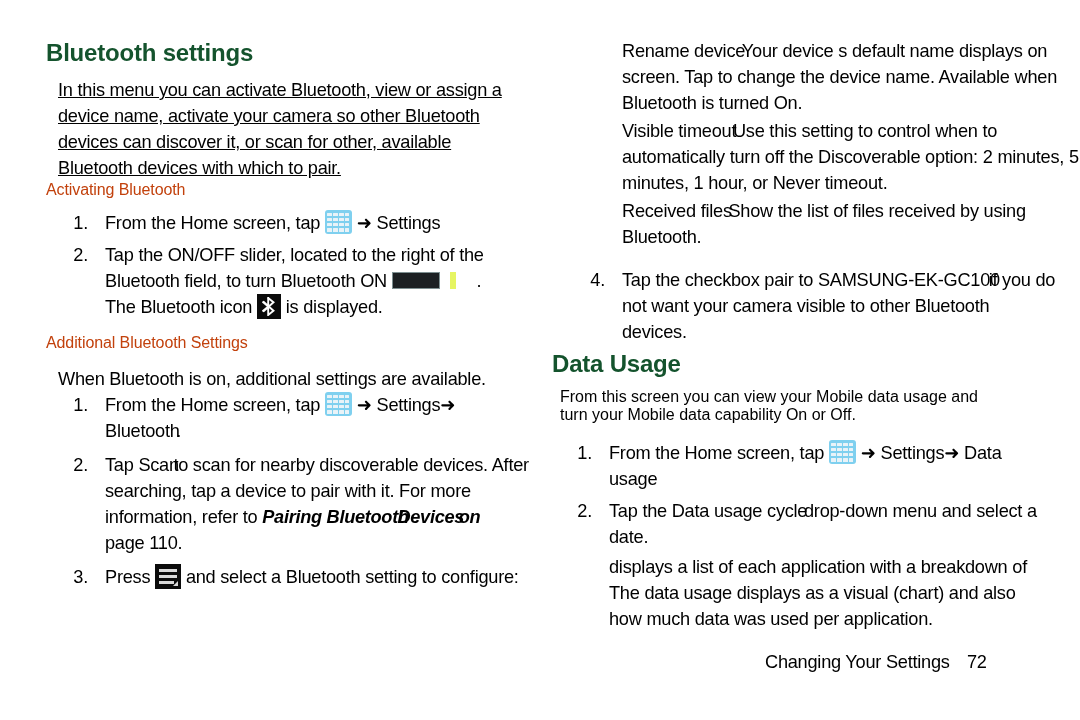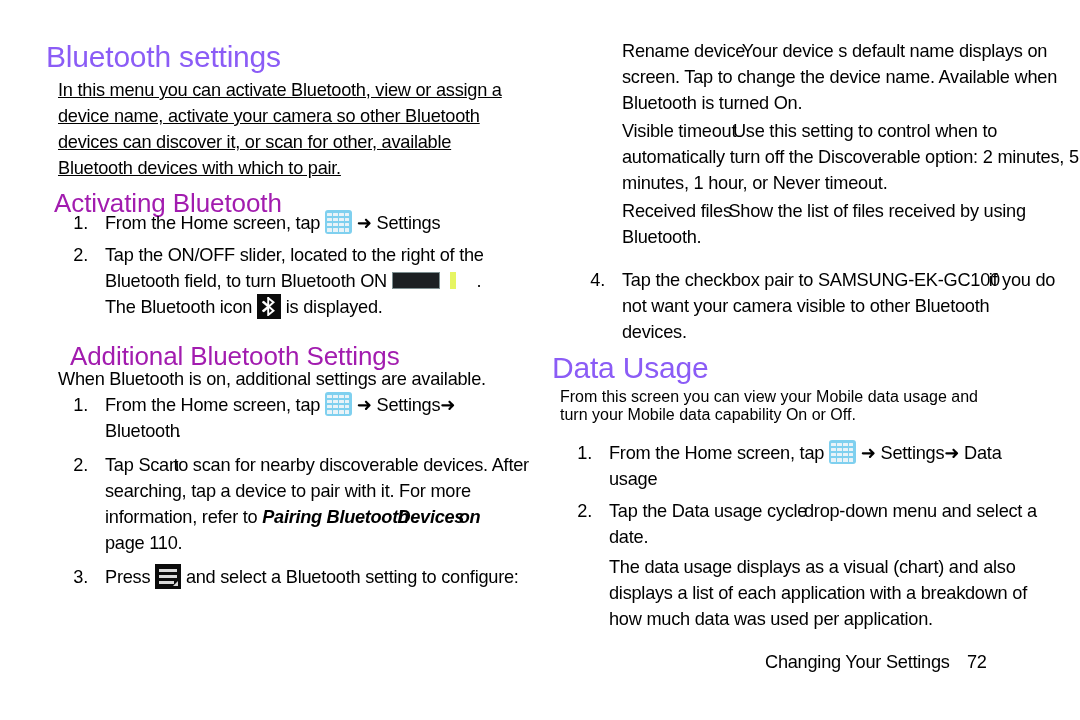--- a/index.html
+++ b/index.html
@@ -22,33 +22,33 @@
     overflow: hidden;
   }
   .col {
     position: absolute;
     top: 0;
   }
   .col-left  { left: 44px;  width: 486px; }
   .col-right { left: 530px; width: 550px; }
 
   h1.section-title {
-    color: #8b5cf6;
-    font-size: 30px;
-    font-weight: normal;
+    color: #14532d;
+    font-size: 24px;
+    font-weight: bold;
     letter-spacing: -0.2px;
     margin: 0;
     line-height: 1.1;
   }
   h2.sub-title {
-    color: #a21caf;
-    font-size: 26px;
+    color: #c2410c;
+    font-size: 16px;
     font-weight: normal;
     letter-spacing: -0.1px;
-    margin: 8px;
+    margin: 0;
     line-height: 1.15;
   }
   p.body-text {
     font-size: 18.2px;
     line-height: 26px;
     margin: 0;
     letter-spacing: -0.25px;
   }
   .indent-1 { margin-left: 20px; }
 
@@ -239,21 +239,21 @@
           <span class="icon icon-bt">
             <svg width="14" height="19" viewBox="0 0 14 19" aria-hidden="true">
               <path d="M6.2 9.5 L1.2 5.2 M6.2 9.5 L1.2 13.8 M6.2 1 L6.2 18 L11.5 13.8 L2.0 5.2 M6.2 1 L11.5 5.2 L2.0 13.8" stroke="#ffffff" stroke-width="1.9" fill="none" stroke-linecap="square"></path>
             </svg>
           </span>
           <span>is displayed.</span>
         </li>
       </ol>
     </div>
 
-    <h2 class="sub-title" style="position:absolute; top:334px; left:18px;">Additional Bluetooth Settings</h2>
+    <h2 class="sub-title" style="position:absolute; top:334px; left:2px;">Additional Bluetooth Settings</h2>
 
     <p class="body-text" style="position:absolute; top:366px; left:14px; width:470px;">When Bluetooth is on, additional settings are available.</p>
 
     <div style="position:absolute; top:392px; left:14px; width:478px;">
       <ol class="steps">
         <li>
           <span class="num">1.</span><span>From the Home screen, tap</span>
           <span class="icon icon-apps">
             <span class="grid">
                 <i></i>
@@ -366,22 +366,22 @@
           <span>Data</span><br>
           <span>usage</span>
         </li>
 
         <li style="margin-top:6px;">
           <span class="num">2.</span><span>Tap the Data usage cycle</span><span class="ov-sm">drop-down menu and select a</span><br>
           <span>date.</span>
         </li>
       </ol>
       <div class="sub-para" style="margin-top:4px;">
+        <div>displays a list of each application with a breakdown of</div>
         <div>The data usage displays as a visual (chart) and also</div>
-        <div>displays a list of each application with a breakdown of</div>
         <div>how much data was used per application.</div>
       </div>
     </div>
   </div>
 
   <div class="footer">
     <span class="label">Changing Your Settings</span>
     <span class="pageno">72</span>
   </div>
 

